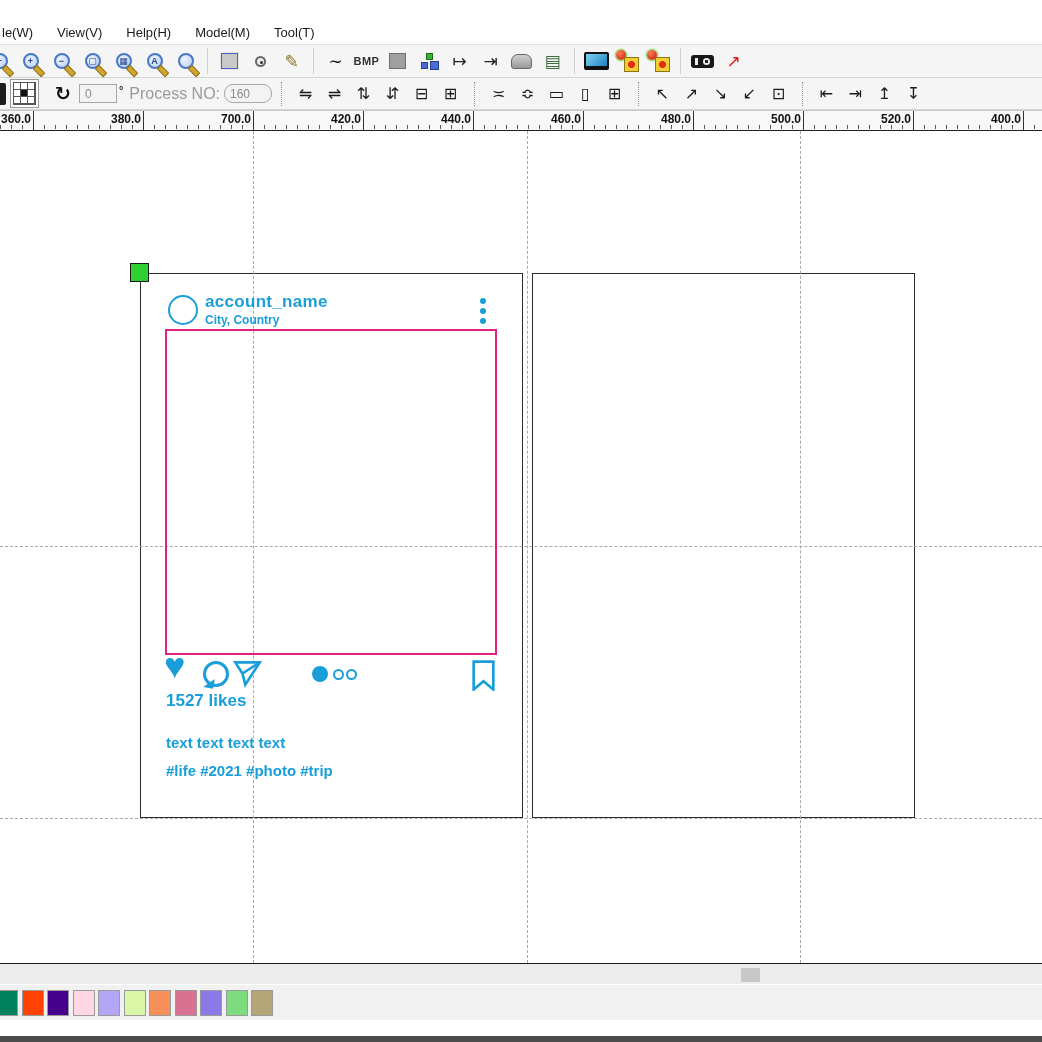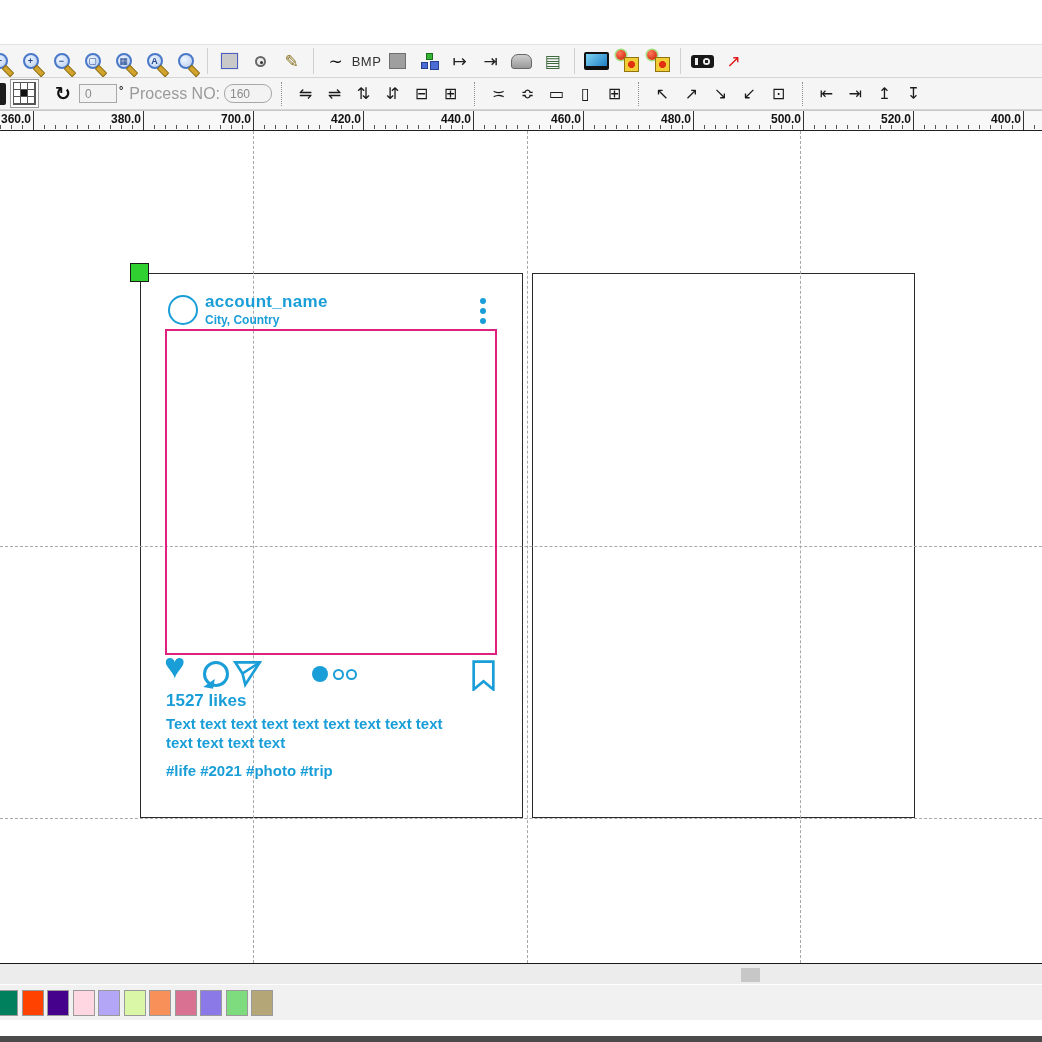--- a/index.html
+++ b/index.html
@@ -13,21 +13,21 @@
   .menu-item { font-size:13px; color:#1a1a1a; margin-right:24px; cursor:default; }
 
   
   #toolbar1 { position:absolute; left:0; top:44px; width:1042px; height:34px; background:#f5f5f5;
               border-top:1px solid #e2e2e2; border-bottom:1px solid #d5d5d5;
               display:flex; align-items:center; }
   #toolbar1 .tb-icon:first-child { margin-left:-16px; }
   .tb-icon { width:31px; height:28px; display:flex; align-items:center; justify-content:center; position:relative; }
   .tb-sep { width:1px; height:26px; background:#cfcfcf; margin:0 6px; }
   .glyph { font-size:17px; color:#222; line-height:1; }
-  .tb-text { font-size:13px; font-weight:normal; color:#333; letter-spacing:0.5px; }
+  .tb-text { font-size:11px; font-weight:bold; color:#333; letter-spacing:0.5px; }
 
   .mag { position:relative; width:16px; height:16px; border:2px solid #4a78c8; border-radius:50%;
          background:radial-gradient(circle at 35% 35%, #eef5ff, #b8cdee);
          display:flex; align-items:center; justify-content:center;
          font-size:9px; font-weight:bold; color:#23478f; }
   .mag::after { content:""; position:absolute; right:-8px; bottom:-7px; width:10px; height:4px;
                 background:#d2a42c; border:1px solid #8a6a10; border-radius:1px; transform:rotate(45deg); }
 
   .k-sel { width:17px; height:16px; background:#c9c9c9; border:1px solid #4a5fc0; box-shadow:0 0 0 1px #e8e8e8; }
   .k-node { width:11px; height:11px; border:2px solid #666; border-radius:50%; position:relative; background:#eee; }
@@ -116,20 +116,27 @@
   .swatch { position:absolute; top:5px; width:22px; height:26px; border:1px solid #9a9a9a; }
   #statusbar { position:absolute; left:0; top:1020px; width:1042px; height:16px; background:#f6f6f6;
                border-top:1px solid #c0c0c0; font-size:13px; color:#1a1a1a; padding:1px 0 0 2px; }
   #bottomstrip { position:absolute; left:0; top:1036px; width:1042px; height:6px; background:#4b4b4b; }
 </style>
 </head>
 <body>
 
 <div id="app">
 
+  <div id="menubar">
+      <span class="menu-item">le(W)</span>
+      <span class="menu-item">View(V)</span>
+      <span class="menu-item">Help(H)</span>
+      <span class="menu-item">Model(M)</span>
+      <span class="menu-item">Tool(T)</span>
+    </div>
 
   <div id="toolbar1">
       <div class="tb-icon">
         <div class="mag">+</div>
       </div>
       <div class="tb-icon">
         <div class="mag">+</div>
       </div>
       <div class="tb-icon">
         <div class="mag">−</div>
@@ -375,21 +382,20 @@
     <div class="post-el" id="pagedots">
       <span class="pd-full"></span>
       <span class="pd-empty"></span>
       <span class="pd-empty"></span>
     </div>
     <svg class="post-el" id="bookmark" width="25" height="31" viewBox="0 0 23 30">
       <path d="M2 1.5 H21 V28.5 L11.5 20.5 L2 28.5 Z" fill="none" stroke="#1a9ed8" stroke-width="2.6"></path>
     </svg>
 
     <div class="post-el" id="likes">1527 likes</div>
-    <div class="post-el" id="cap1">Text text text text text text text text text</div>
     <div class="post-el" id="cap2">text text text text</div>
     <div class="post-el" id="tags">#life #2021 #photo #trip</div>
   </div>
 
   <div id="hscroll">
     <div id="hthumb"></div>
   </div>
 
   <div id="palette">
       <div class="swatch" style="left: -4px; background: rgb(0, 128, 92);"></div>

